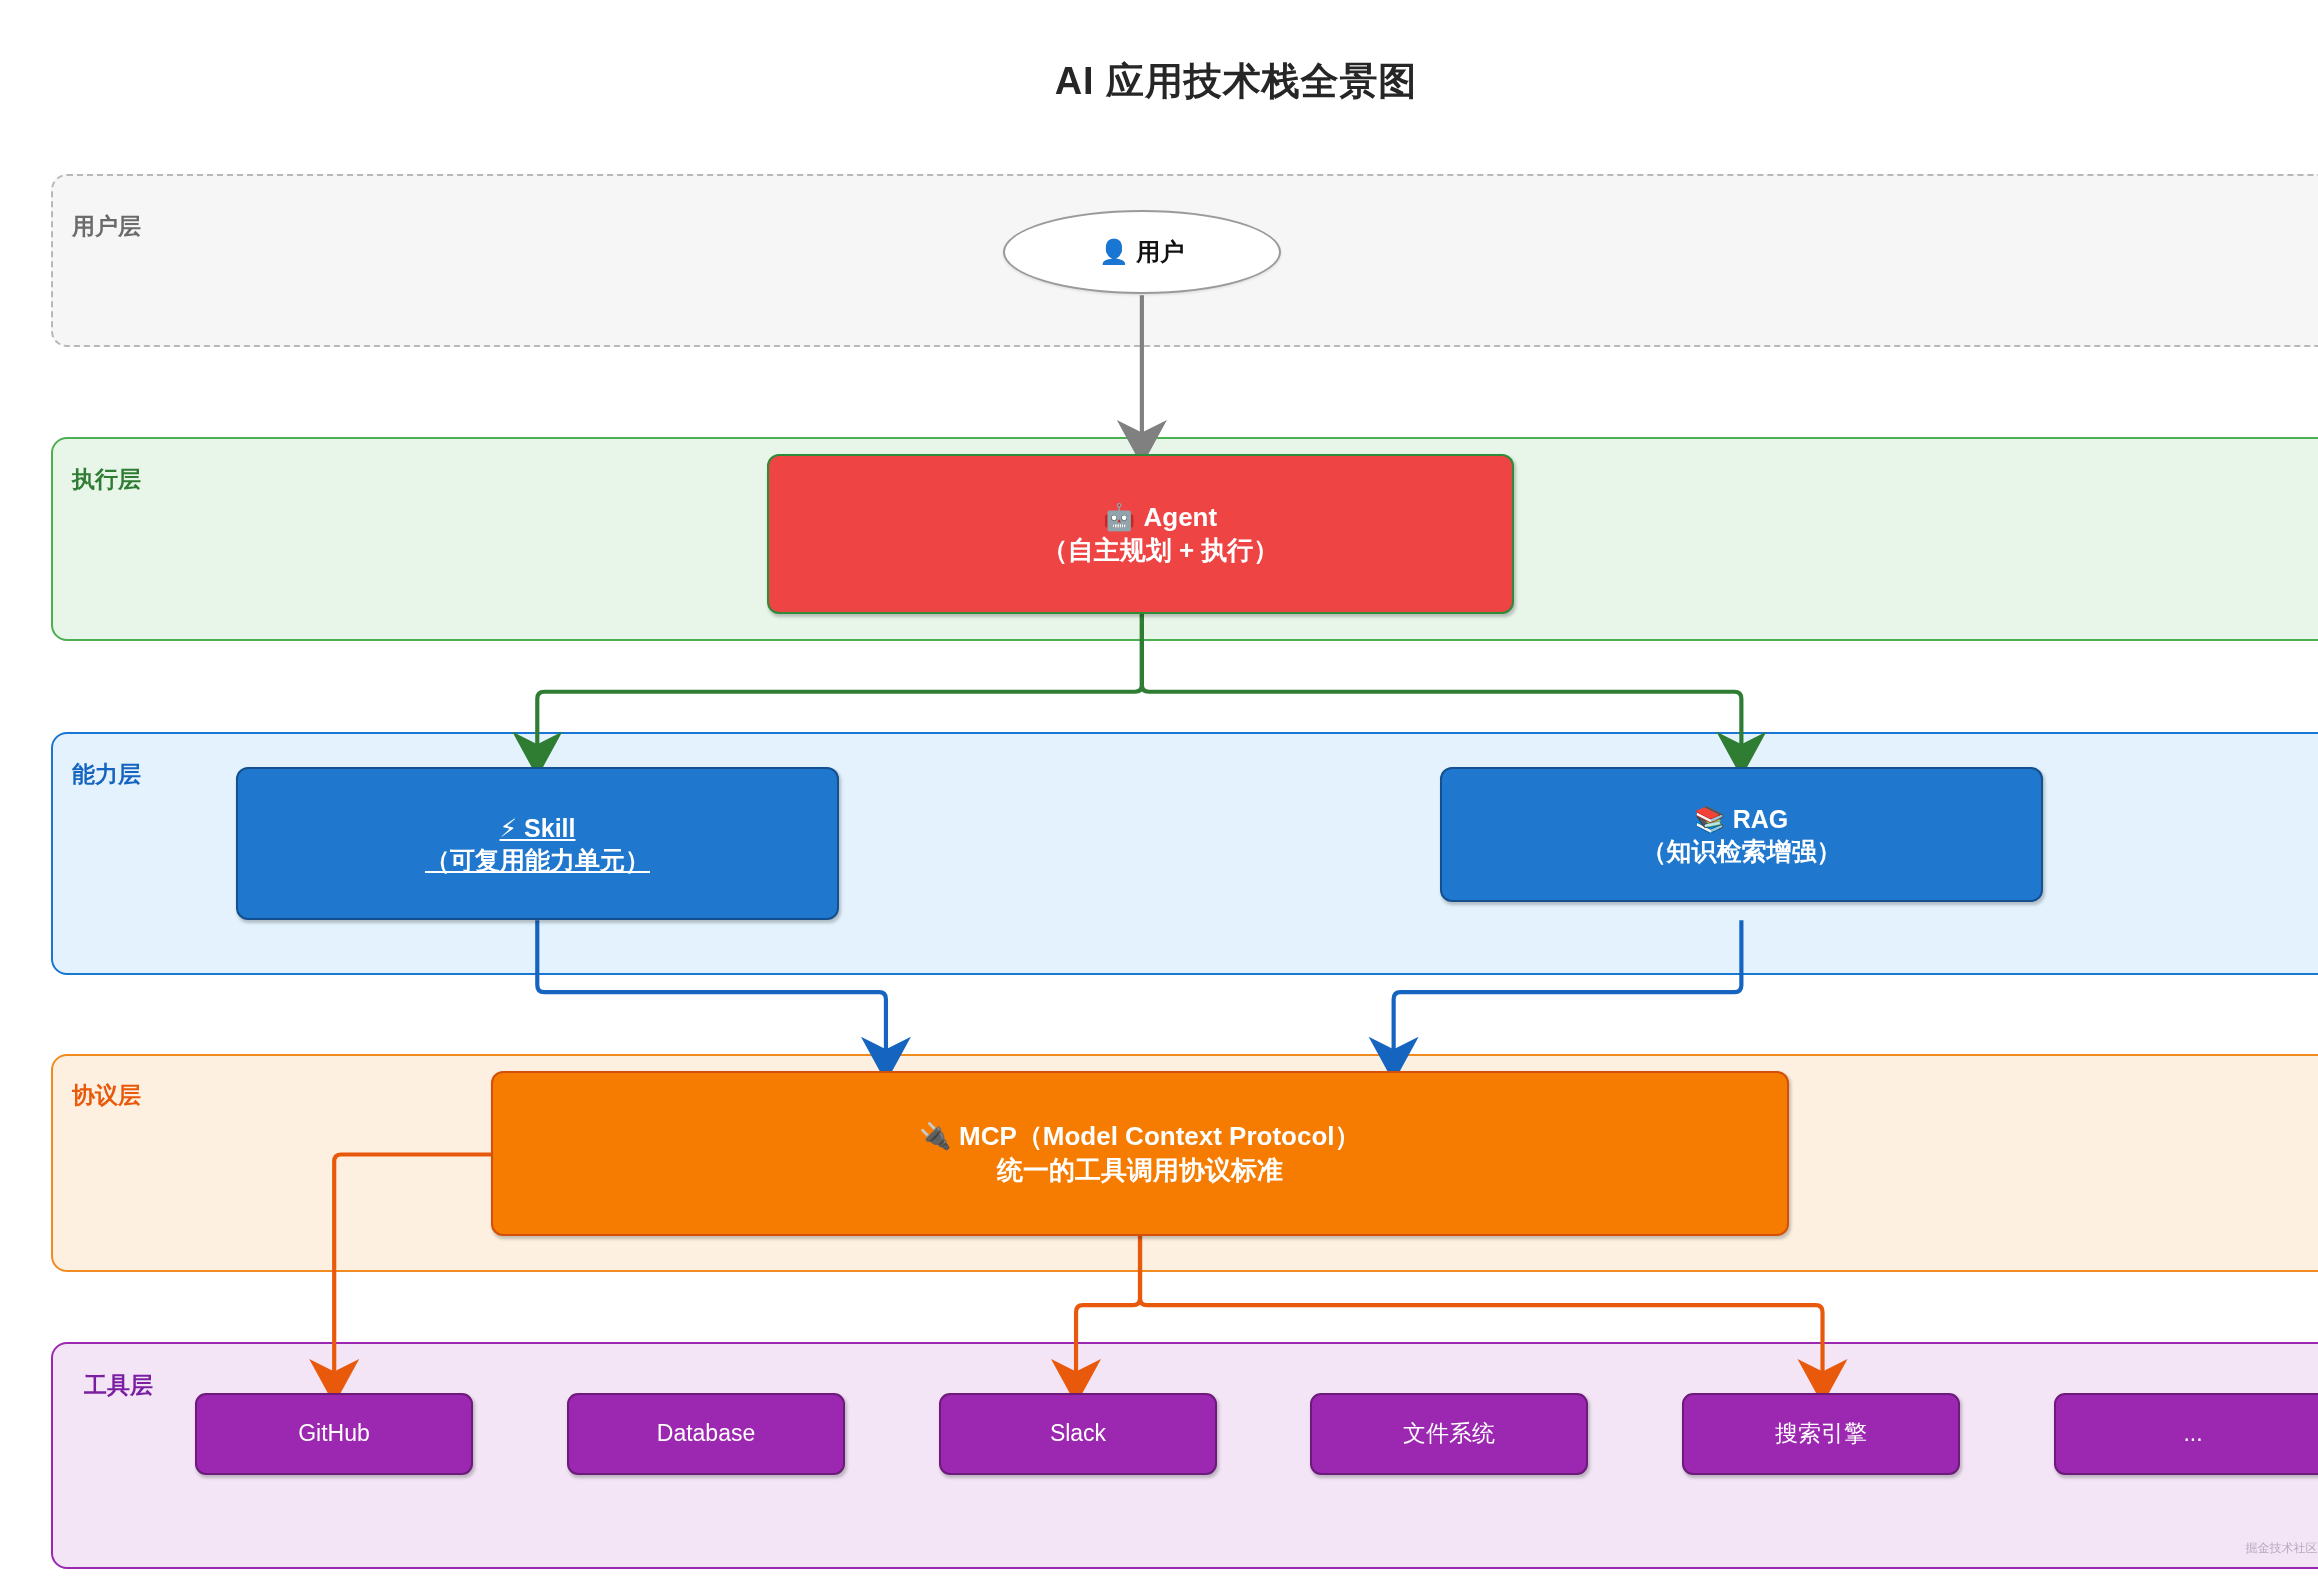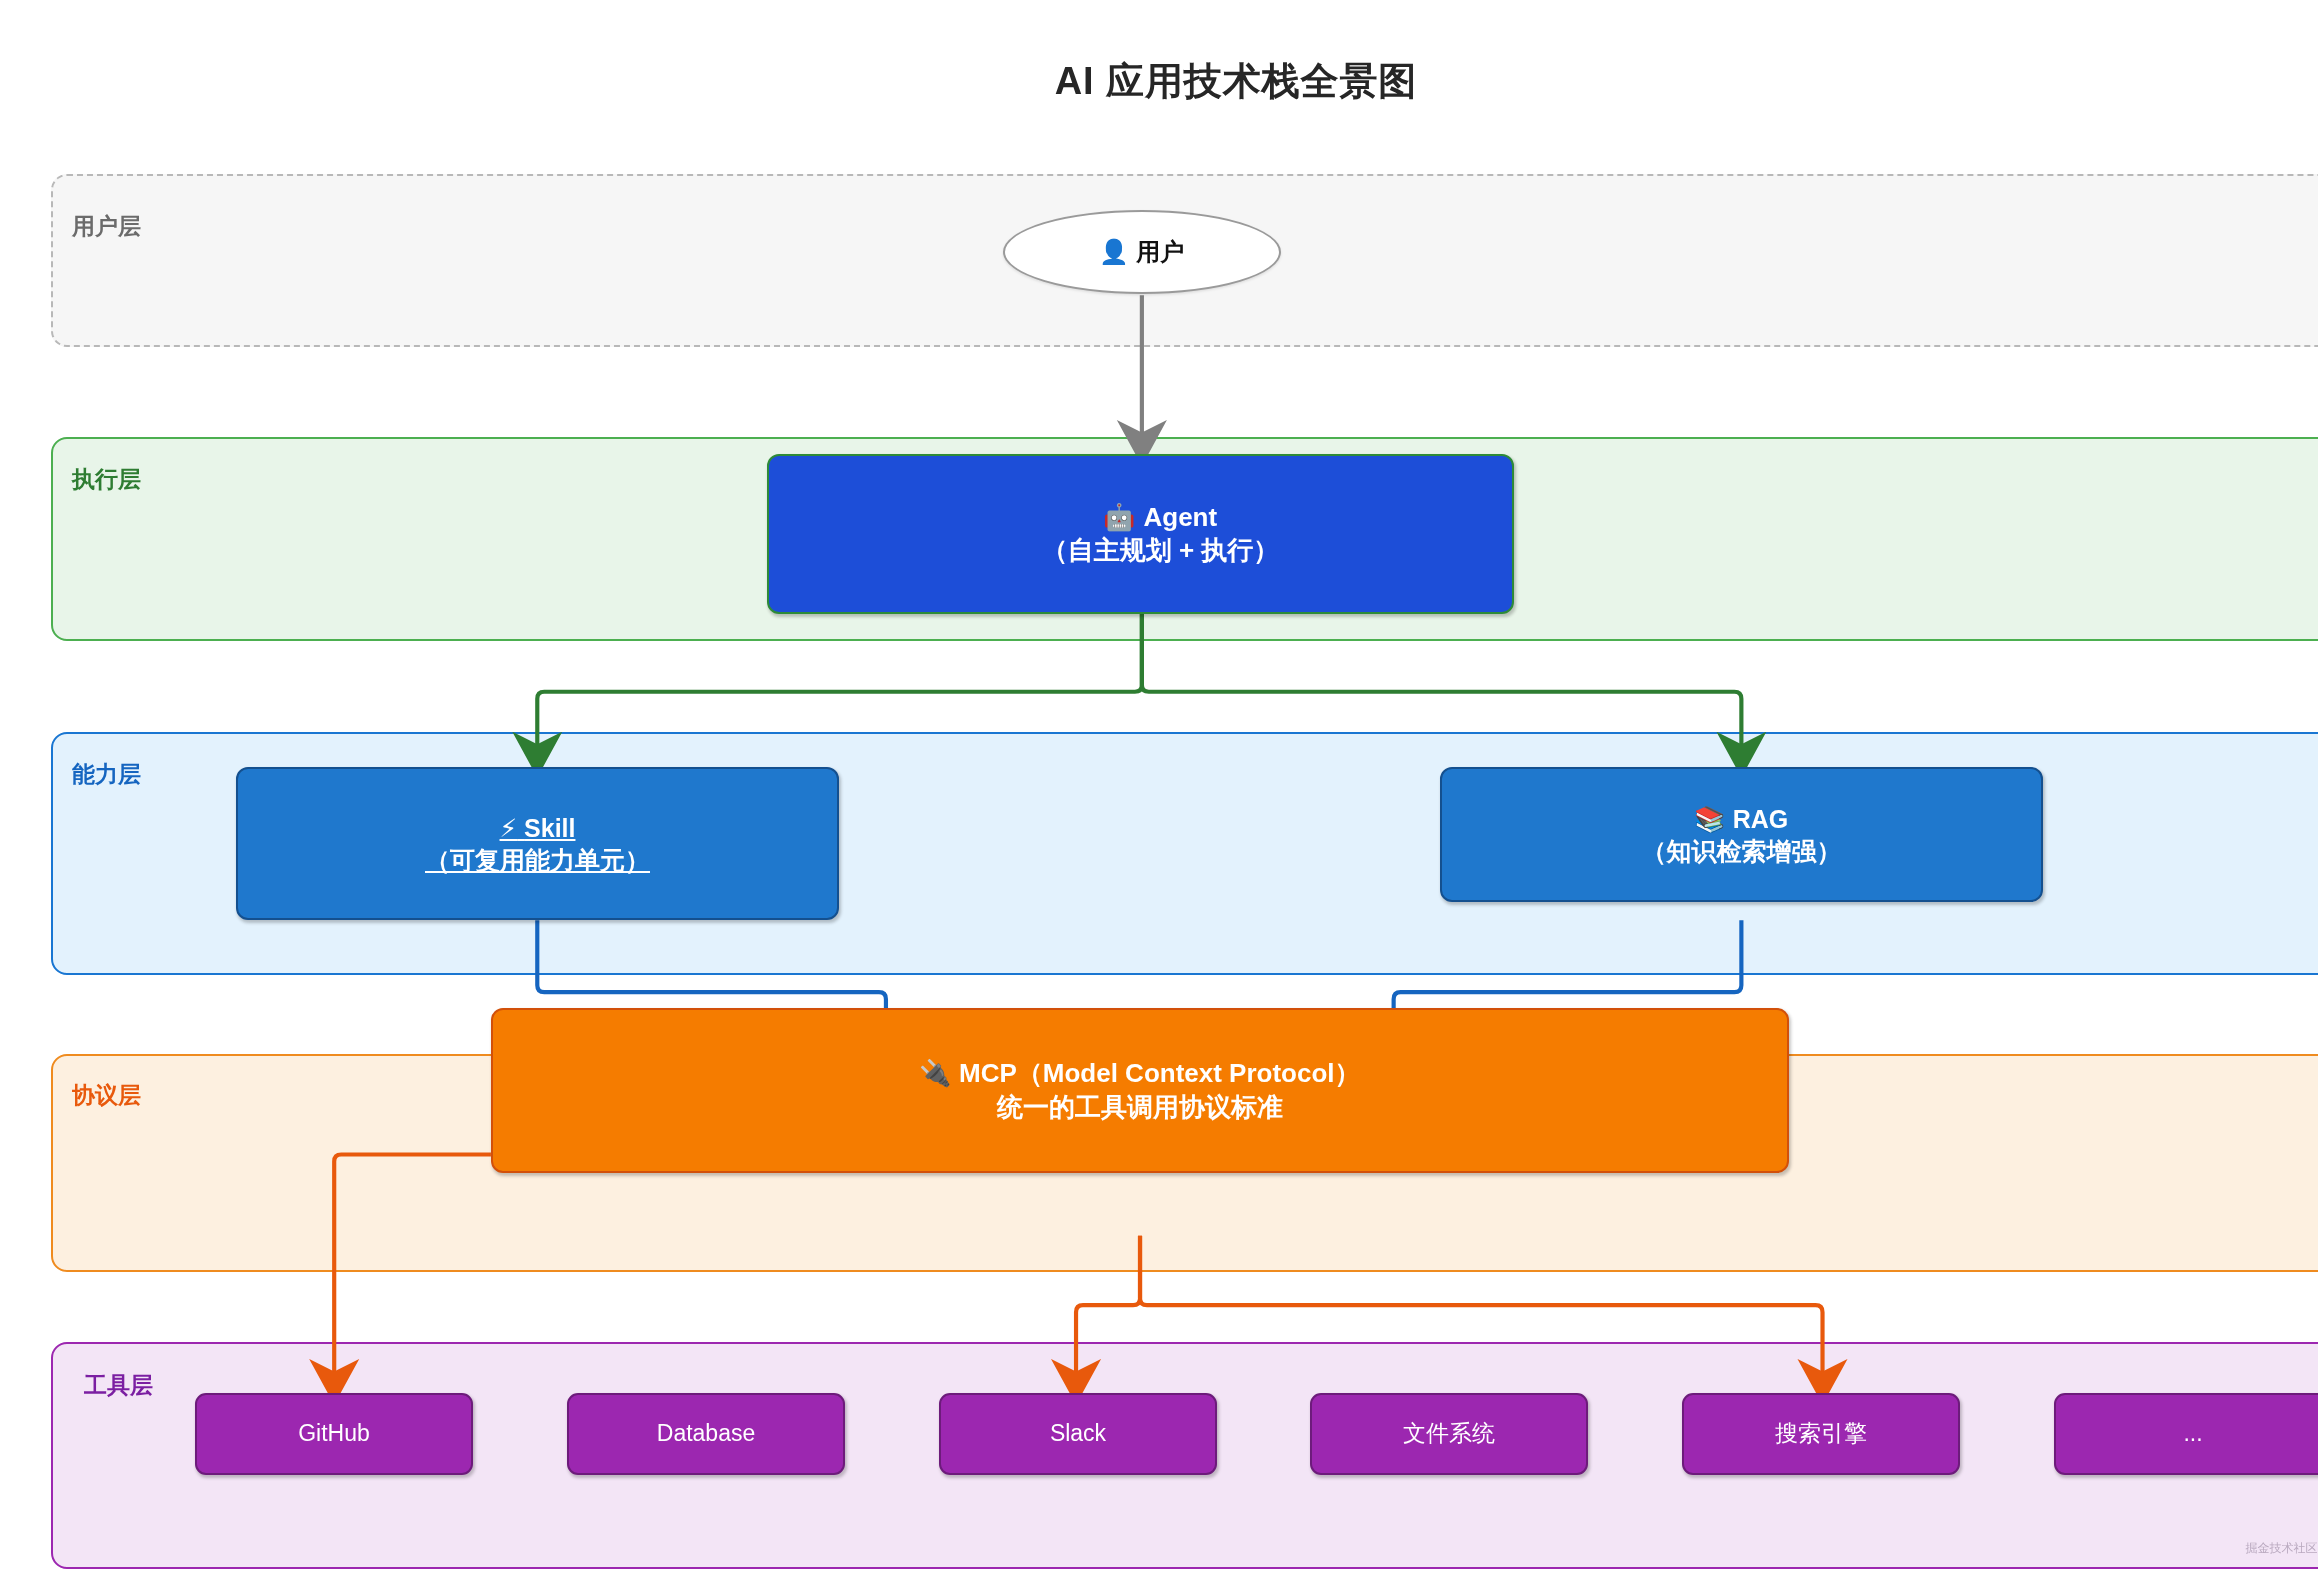--- a/index.html
+++ b/index.html
@@ -80,21 +80,21 @@
     left: 1003px; top: 210px; width: 278px; height: 84px;
     background: #ffffff;
     border: 2.8px solid #9a9a9a;
     border-radius: 139px / 42px;
     color: #111111;
     font-size: 24px;
     box-shadow: 0 1.4px 2.8px rgba(0,0,0,.10);
   }
   .node-agent {
     left: 767px; top: 454px; width: 747px; height: 160px;
-    background: #1d4ed8;
+    background: #ef4444;
     border: 2.3px solid #2e8b38;
     border-radius: 12px;
     font-size: 26px;
     box-shadow: 1.9px 2.3px 3.2px rgba(0,0,0,.22);
     padding-left: 40px;
   }
   .node-skill {
     left: 236px; top: 767px; width: 603px; height: 153px;
     background: #1f78cd;
     border: 2.3px solid #14508f;
@@ -105,21 +105,21 @@
   }
   .node-rag {
     left: 1440px; top: 767px; width: 603px; height: 135px;
     background: #1f78cd;
     border: 2.3px solid #14508f;
     border-radius: 12px;
     font-size: 25px;
     box-shadow: 1.9px 2.3px 3.2px rgba(0,0,0,.22);
   }
   .node-mcp {
-    left: 491px; top: 1008px; width: 1298px; height: 165px;
+    left: 491px; top: 1071px; width: 1298px; height: 165px;
     background: #f57c00;
     border: 2.3px solid #d2500a;
     border-radius: 12px;
     font-size: 26px;
     box-shadow: 1.9px 2.3px 3.2px rgba(0,0,0,.22);
   }
   .node-tool {
     top: 1393px; width: 278px; height: 82px;
     background: #9c27b0;
     border: 2.3px solid #6d1b7b;

